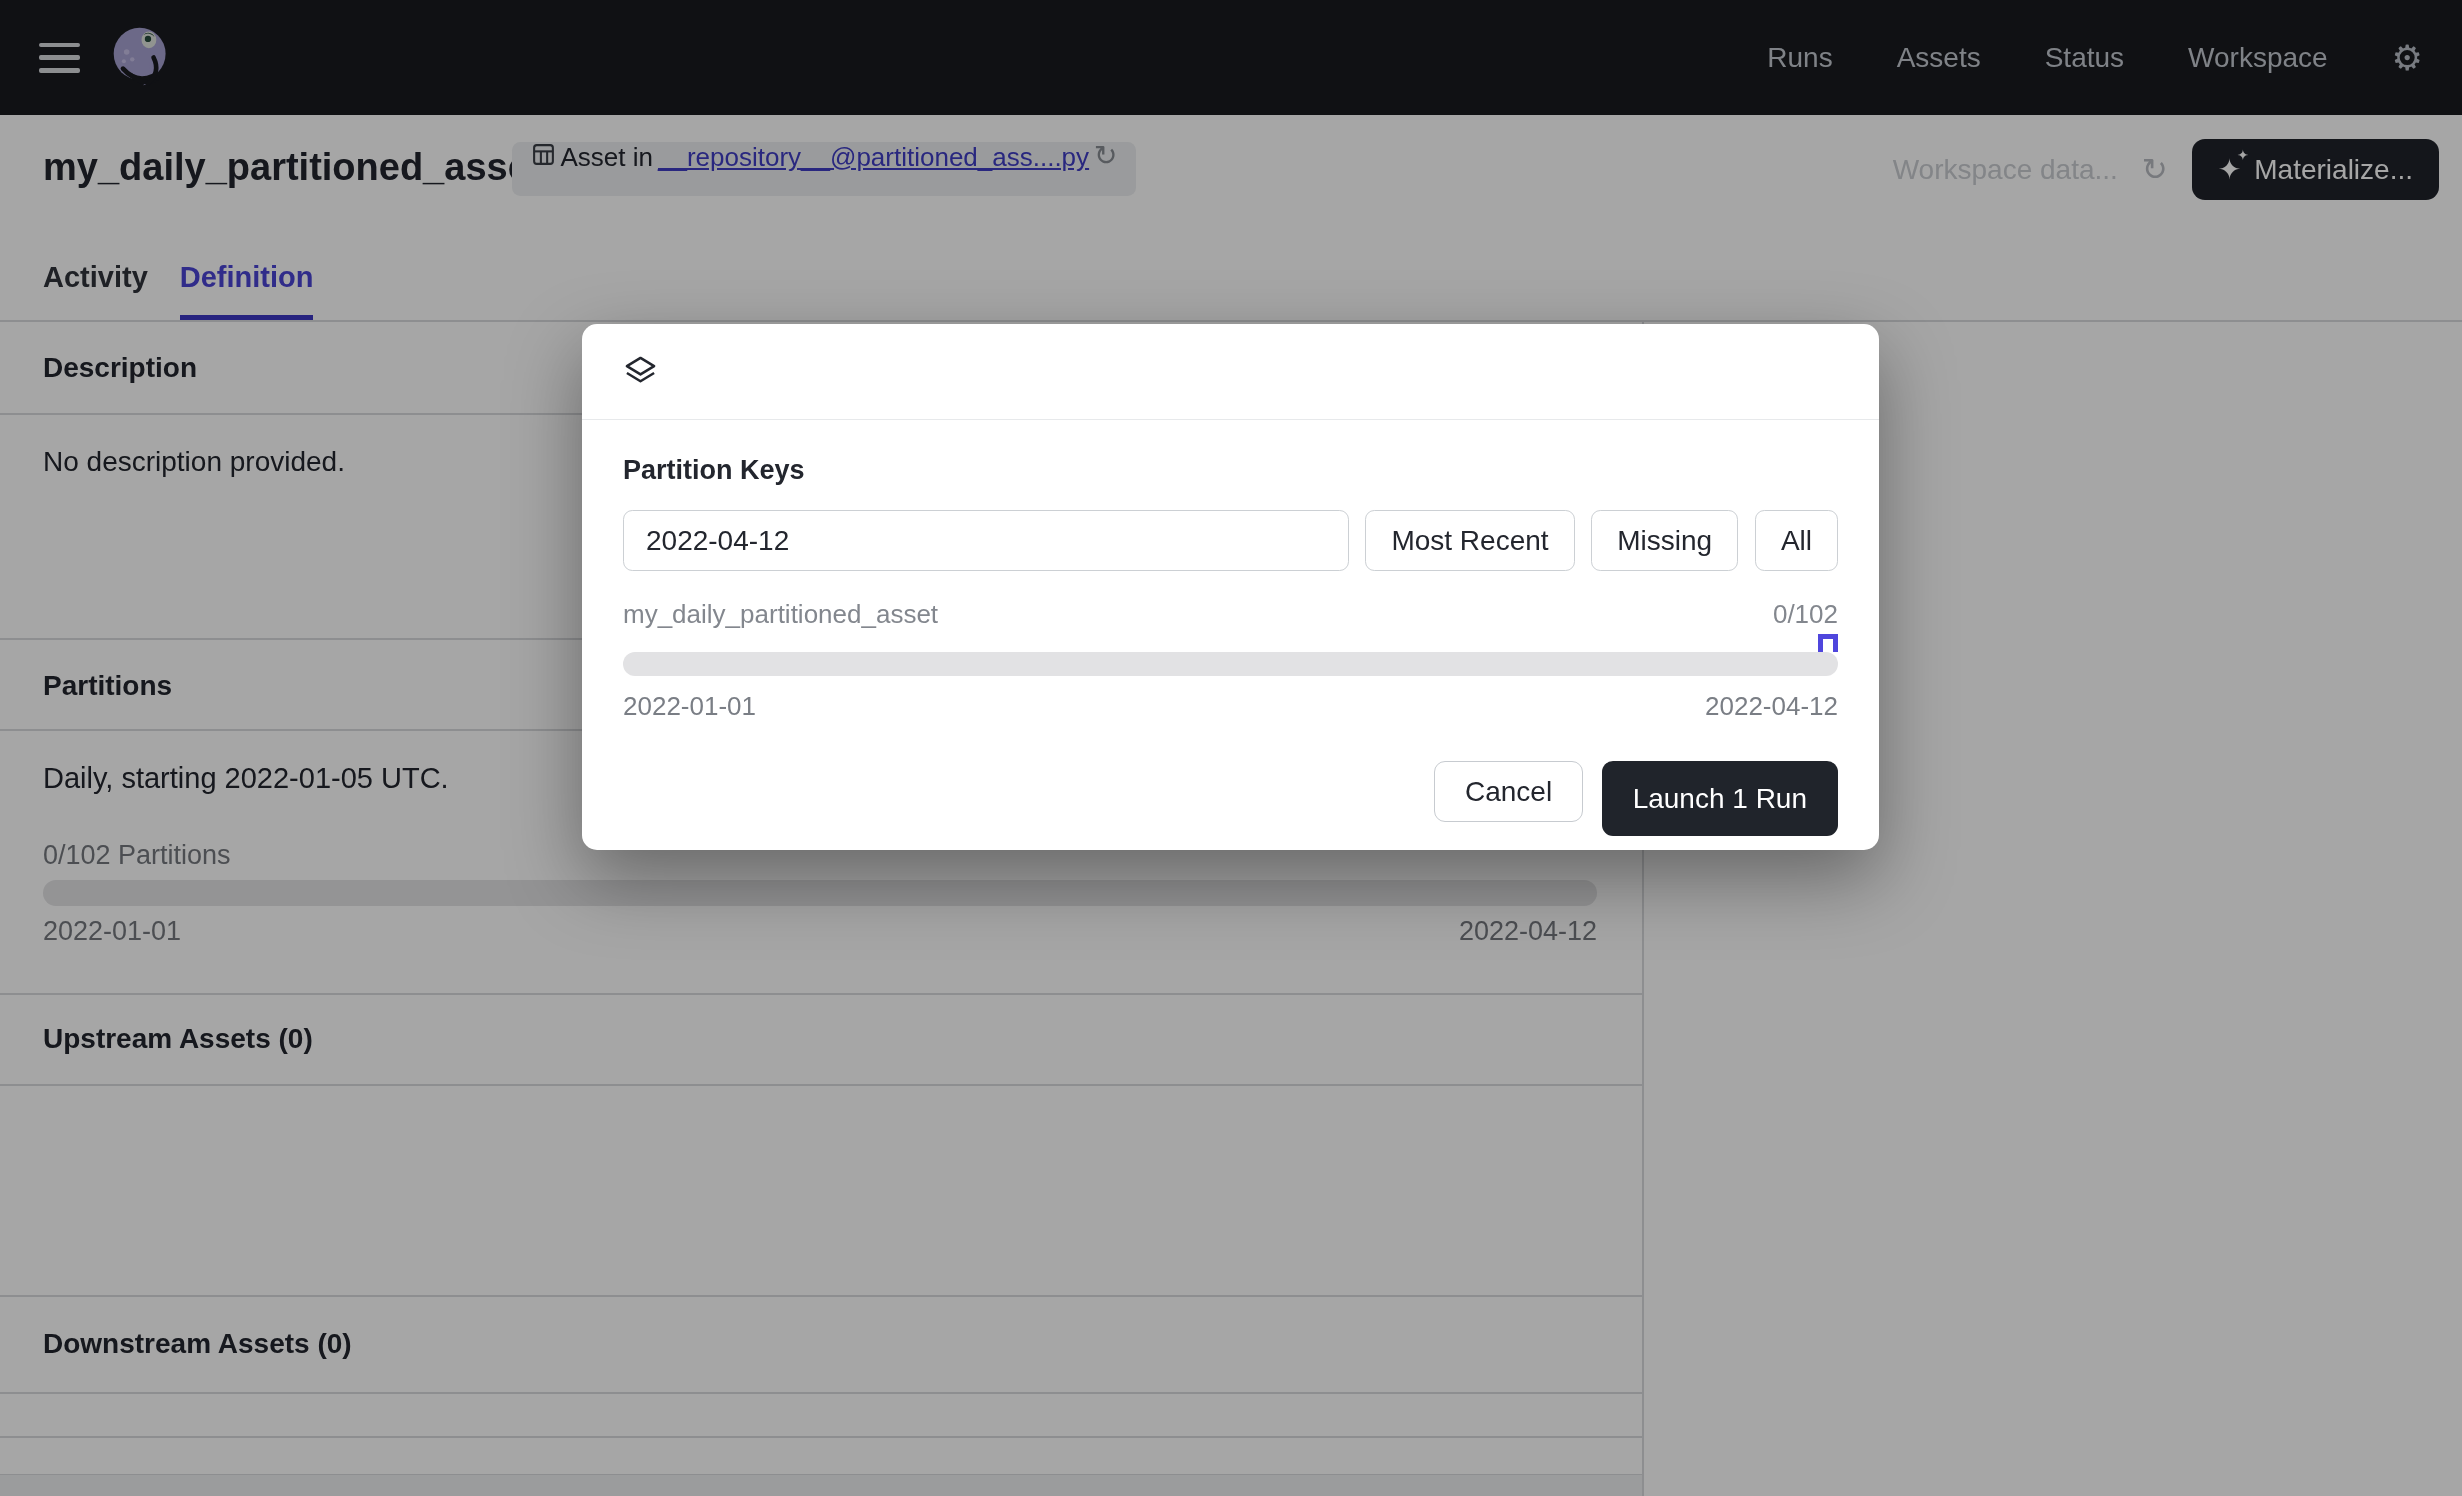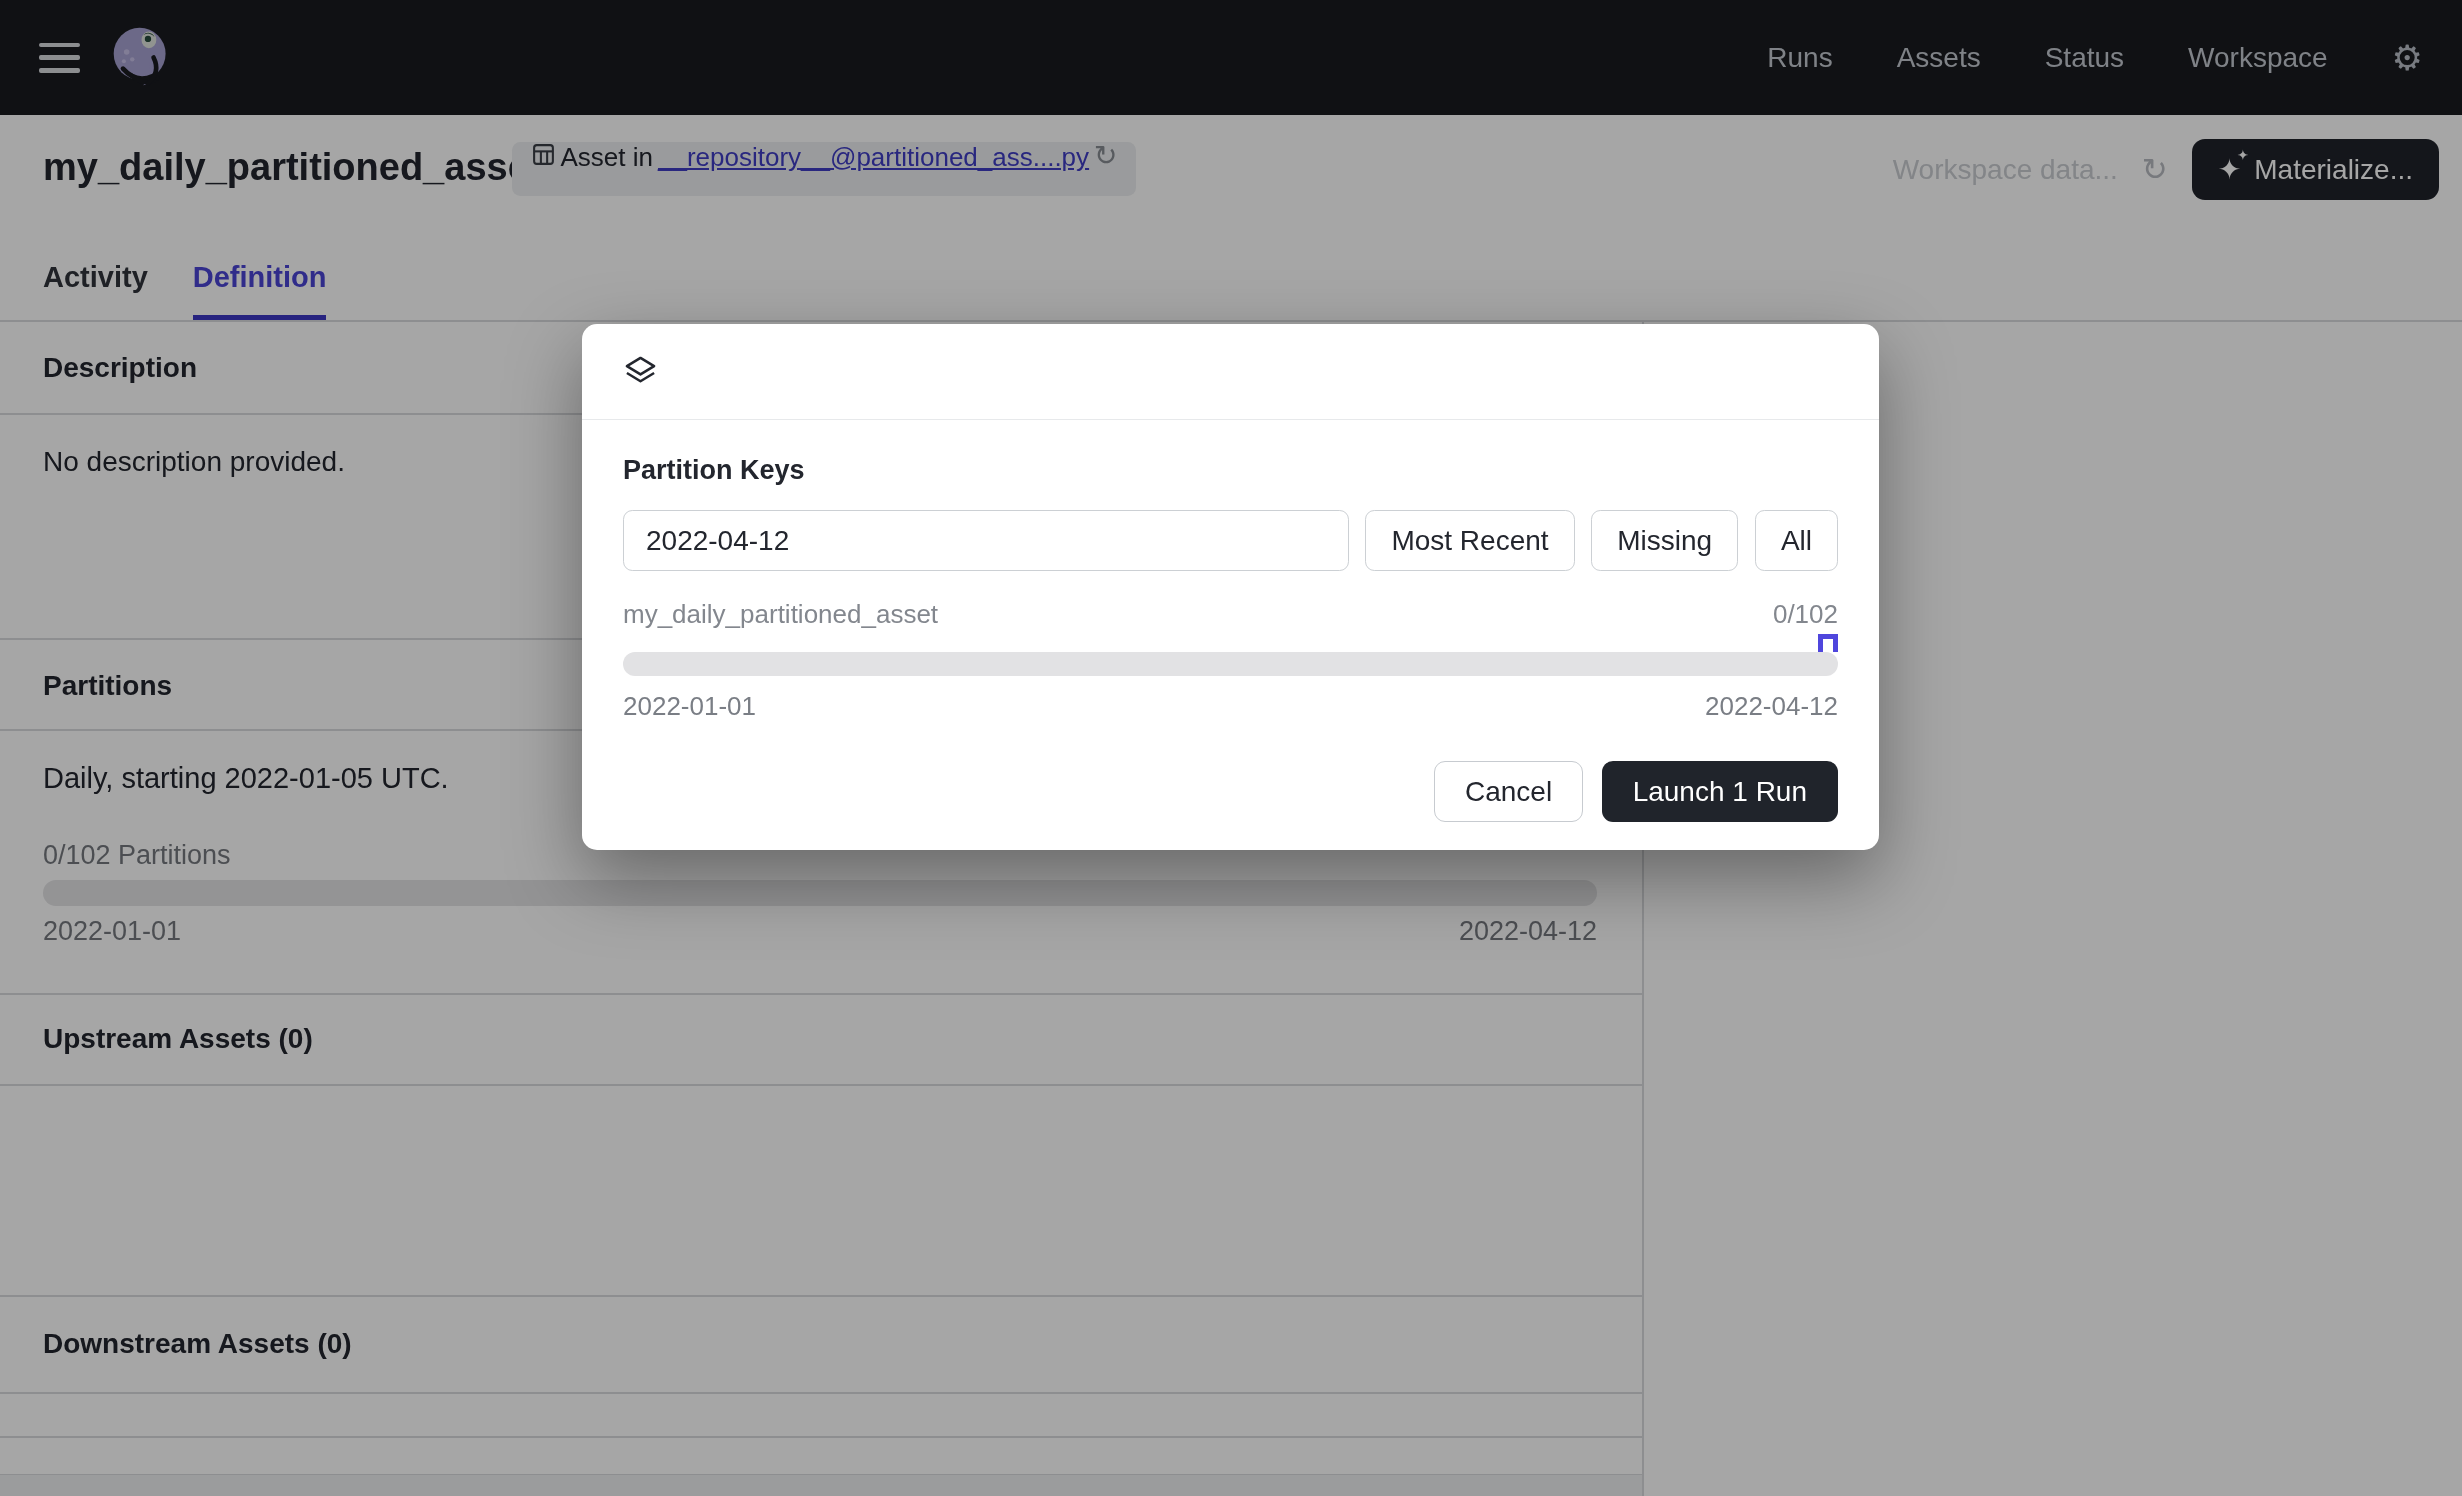--- a/index.html
+++ b/index.html
@@ -51,21 +51,21 @@
   .header-actions { position:absolute; right:23px; top:139px; display:flex; align-items:center; gap:24px; }
   .refreshing-text { font-size:28px; color:#c9ccd1; }
   .btn-materialize {
     height:61px; border-radius:13px; background:#1f222a; color:#fff;
     display:flex; align-items:center; gap:13px; padding:0 26px;
     font-size:28px; cursor:pointer; border:none; font-family:inherit;
   }
   .spark { position:relative; font-size:28px; line-height:1; }
   .spark .s2 { position:absolute; font-size:14px; top:-7.4px; right:-7.4px; }
   
-  .tabs { position:absolute; left:43px; top:252px; display:flex; gap:45px; height:68px;justify-content:center; }
+  .tabs { position:absolute; left:43px; top:252px; display:flex; gap:32px; height:68px;justify-content:center; }
   .tab { font-size:29px; font-weight:600; color:#30343b; display:flex; align-items:flex-start; padding-top:9.3px; cursor:pointer; }
   .tab.active { color:#4a44d4; border-bottom:5.6px solid #3d36c4; padding-bottom:16.7px; }
   
   .hline { position:absolute; height:1.9px; background:#d9dbde; left:0; }
   .vline { position:absolute; width:1.9px; background:#d9dbde; top:320px; bottom:0; left:1642px; }
   .section-title { position:absolute; left:43px; font-size:28px; font-weight:700; color:#23262e; }
   .body-text { position:absolute; left:43px; font-size:28px; color:#23262e; }
   .muted { color:#75797f; }
   .bg-bar { position:absolute; left:43px; width:1554px; height:26px; border-radius:13px; background:#e3e3e5; }
   .bg-range { position:absolute; left:43px; width:1554px; display:flex; justify-content:space-between; font-size:27px; color:#75797f; }
@@ -97,21 +97,21 @@
   .marker-row { height:22px; display:flex; justify-content:flex-end; align-items:flex-end; }
   .partition-marker { width:20.4px; height:17.6px; border:5.6px solid #4f46dd; border-bottom:none; }
   .modal-bar { height:24px; border-radius:12px; background:#e2e2e4; cursor:pointer; }
   .dates-row { margin-top:15px; display:flex; justify-content:space-between; font-size:26px; color:#7a7e85; }
   .modal-footer { margin-top:39px; display:flex; justify-content:flex-end; gap:18.5px; }
   .btn-cancel {
     height:61px; padding:0 30px; border:1.9px solid #c7cbd0; border-radius:11px; background:#fff;
     font-family:inherit; font-size:28px; color:#23262e; cursor:pointer;
   }
   .btn-launch {
-    height:61px; padding:0 31px; border:none; border-radius:11px; background:#20242b;
+    height:75px; padding:0 31px; border:none; border-radius:11px; background:#20242b;
     font-family:inherit; font-size:28px; font-weight:500; color:#ffffff; cursor:pointer;
   }
 </style>
 </head>
 <body>
 
 <div class="screen">
 
   <div class="topbar">
     <div class="hamburger">

